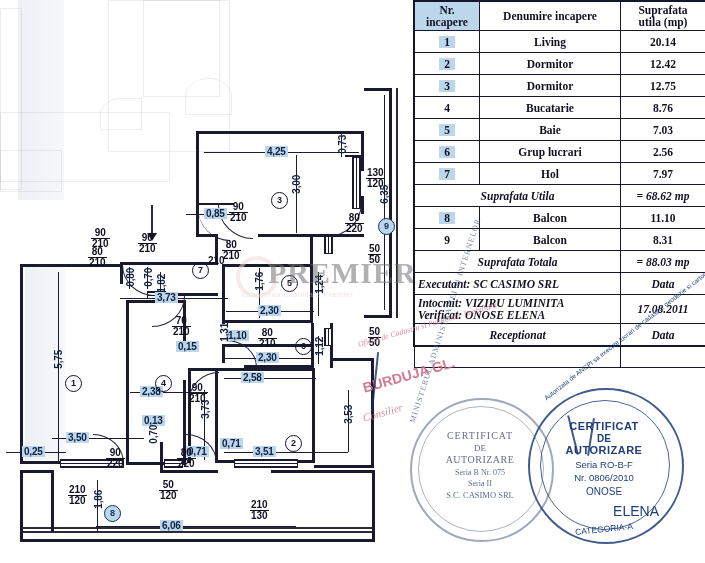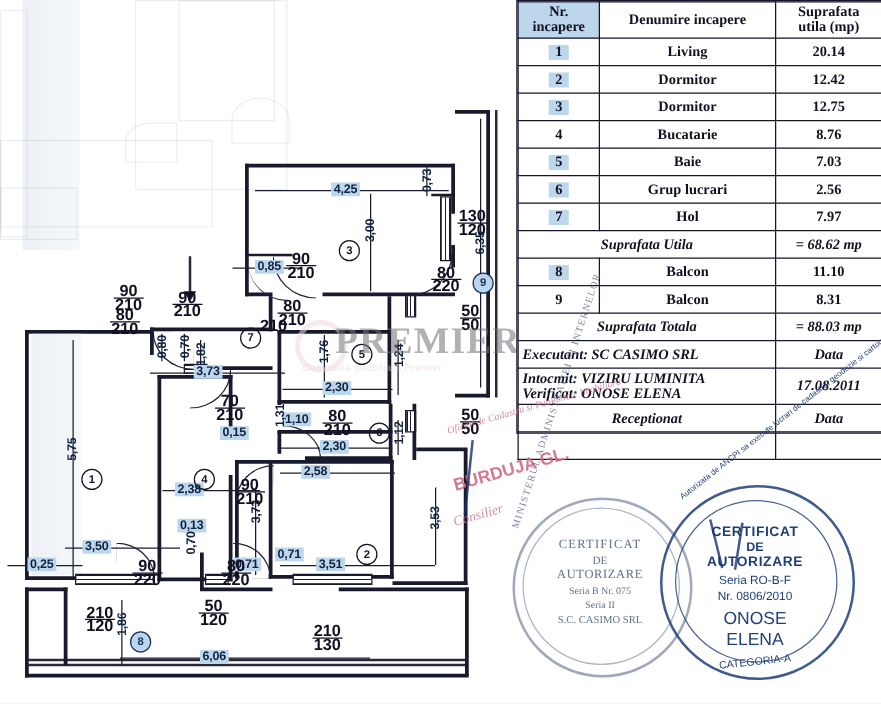--- a/index.html
+++ b/index.html
@@ -31,21 +31,21 @@
   }
   .dimv{
     position:absolute;font-family:"Liberation Sans",sans-serif;
     font-size:10px;font-weight:700;color:#10213f;white-space:nowrap;
     writing-mode:vertical-rl;transform:rotate(180deg);letter-spacing:-.2px;
   }
 
   
   .frac{
     position:absolute;font-family:"Liberation Sans",sans-serif;
-    font-size:13px;font-weight:700;color:#101020;text-align:center;
+    font-size:10px;font-weight:700;color:#101020;text-align:center;
     line-height:10px;white-space:nowrap;
   }
   .frac .b{border-bottom:1.3px solid #101020;padding:0 1px;display:block;}
   .frac .d{display:block;padding:0 1px;}
 
   
   .rnum{
     position:absolute;width:15px;height:15px;border:1.3px solid #13132a;
     border-radius:50%;font-family:"Liberation Sans",sans-serif;font-size:9px;
     font-weight:700;color:#13132a;text-align:center;line-height:14px;
@@ -475,19 +475,19 @@
   <div class="ministry" style="left:412px;top:418px;transform:rotate(-72deg);transform-origin:left center;font-size:8px;">MINISTERUL ADMINISTRATIEI SI INTERNELOR</div>
 
   <div class="stamp stamp-r"></div>
   <div class="stamp stamp-r2"></div>
   <div class="curve" style="left:545px;top:395px;transform:rotate(-38deg);transform-origin:left center;font-size:6.5px;">Autorizata de ANCPI sa execute lucrari de cadastru, geodezie si cartografie</div>
   <div class="stamp-txt" style="left:553px;top:420px;width:102px;font-size:11px;font-weight:700;letter-spacing:.5px;">CERTIFICAT</div>
   <div class="stamp-txt" style="left:553px;top:433px;width:102px;font-size:10px;font-weight:700;">DE</div>
   <div class="stamp-txt" style="left:549px;top:444px;width:110px;font-size:11px;font-weight:700;letter-spacing:.5px;">AUTORIZARE</div>
   <div class="stamp-txt" style="left:551px;top:459px;width:106px;font-size:9.5px;">Seria RO-B-F</div>
   <div class="stamp-txt" style="left:551px;top:472px;width:106px;font-size:9.5px;">Nr. 0806/2010</div>
-  <div class="stamp-txt" style="left:549px;top:486px;width:110px;font-size:14px;">ONOSE</div>
-  <div class="stamp-txt" style="left:549px;top:503px;width:110px;font-size:14px;">ELENA</div>
+  <div class="stamp-txt" style="left:549px;top:486px;width:110px;font-size:10px;">ONOSE</div>
+  <div class="stamp-txt" style="left:549px;top:503px;width:110px;font-size:14px;text-align:right;">ELENA</div>
   <div class="stamp-txt" style="left:552px;top:524px;width:104px;font-size:8.5px;transform:rotate(-6deg);">CATEGORIA-A</div>
   <div class="sigscribble" style="left:572px;top:415px;height:40px;transform:rotate(-14deg);border-left-width:2.5px;"></div>
   <div class="sigscribble" style="left:590px;top:418px;height:38px;transform:rotate(9deg);border-left-width:2px;"></div>
 
 </div>
 
 </body></html>

